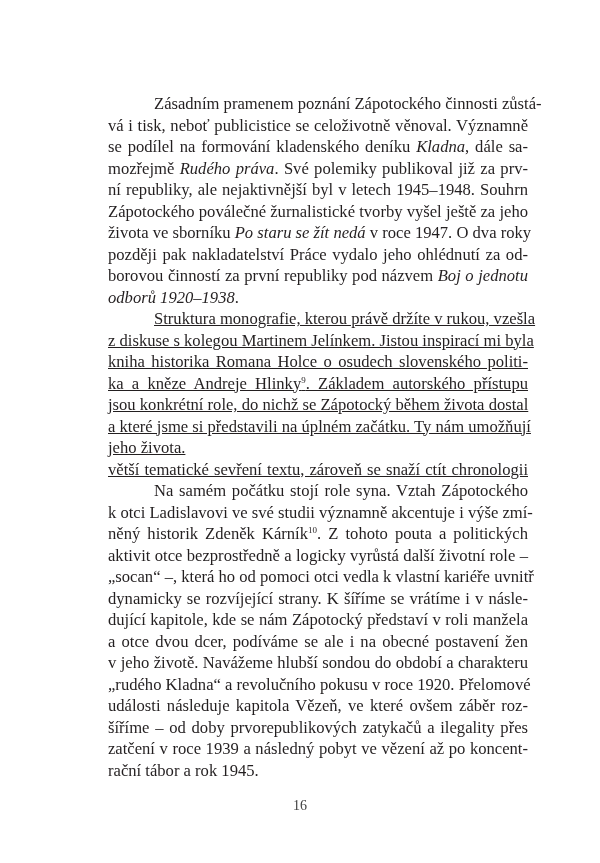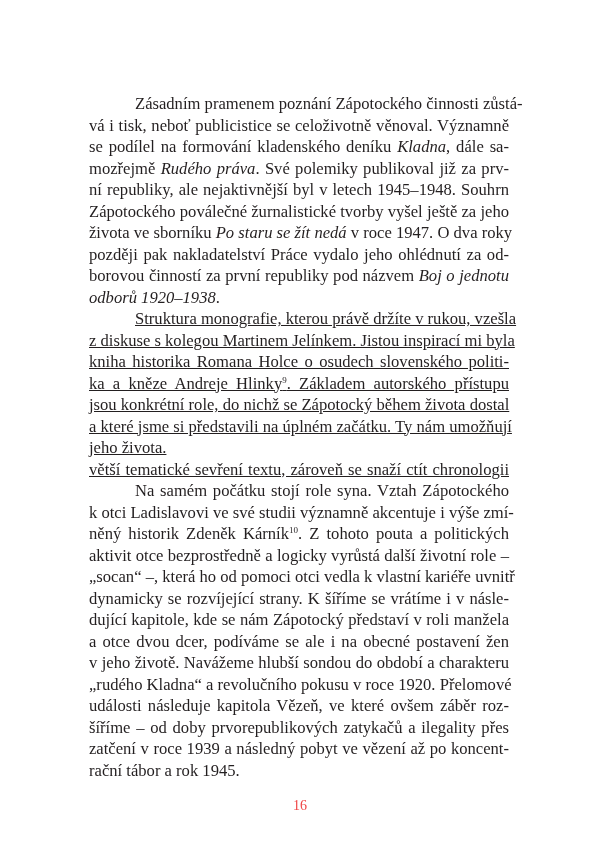--- a/index.html
+++ b/index.html
@@ -1,35 +1,35 @@
 <!DOCTYPE html>
 <html><head>
   <meta charset="utf-8">
   <style>
     html, body { margin: 0; padding: 0; }
     body {
       width: 600px; height: 863px; background: #ffffff; position: relative; overflow: hidden;
       font-family: "Liberation Serif", "DejaVu Serif", serif; color: #231f20;
     }
     .page-text {
-      position: absolute; left: 89px; top: 93px; width: 420px;
+      position: absolute; left: 108px; top: 93px; width: 420px;
       font-size: 16.6px; line-height: 21.5px; text-align: justify;
       hyphens: manual;
     }
     .para { margin: 0; text-indent: 23px; }
     .line { display: block; text-align: justify; text-align-last: justify; white-space: nowrap; }
     .line.last { text-align-last: left; }
     .para .line:first-child { text-indent: 23px; }
     .line { text-indent: 0; }
     .para .line.first { padding-left: 23px; }
     i { font-style: italic; }
     sup { font-size: 9px; line-height: 0; vertical-align: 6px; }
     .page-number {
       position: absolute; left: 0; width: 600px; top: 798px; text-align: center;
-      font-size: 14px; color: #ef4444;
+      font-size: 14px; color: #404040;
     }
   </style>
 </head>
 <body>
 
 <div class="page-text" id="body">
     <div class="para" style="text-indent: 0px;">
       <span class="line first">Zásadním pramenem poznání Zápotockého činnosti zůstá-</span>
       <span class="line">vá i tisk, neboť publicistice se celoživotně věnoval. Významně</span>
       <span class="line">se podílel na formování kladenského deníku <i>Kladna</i>, dále sa-</span>

